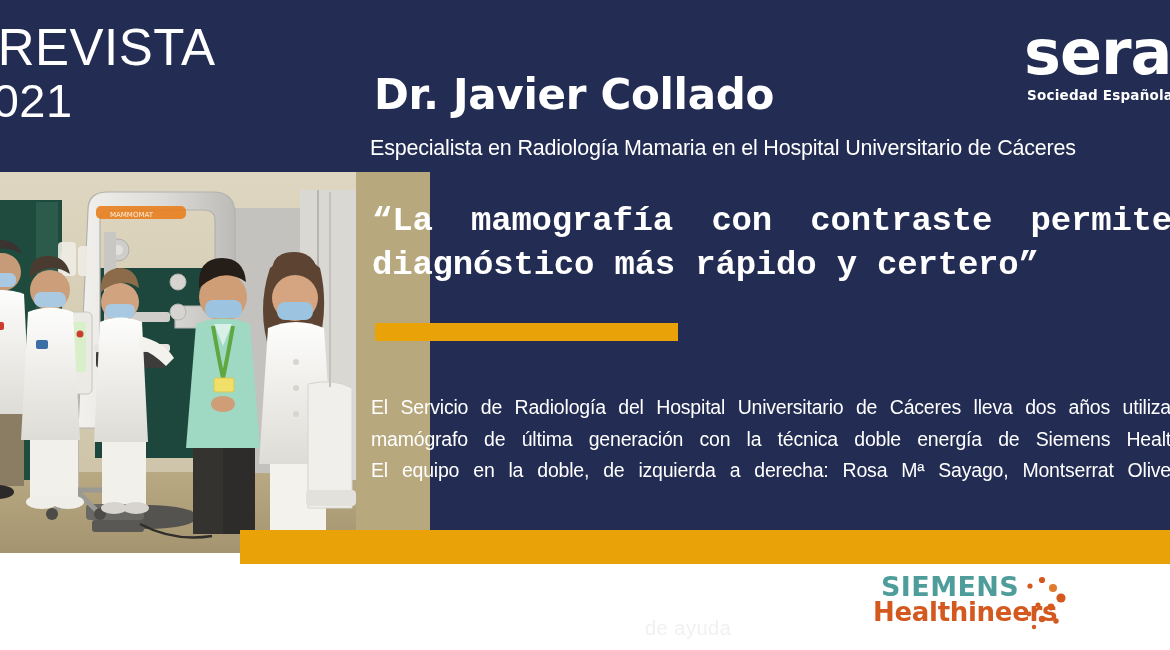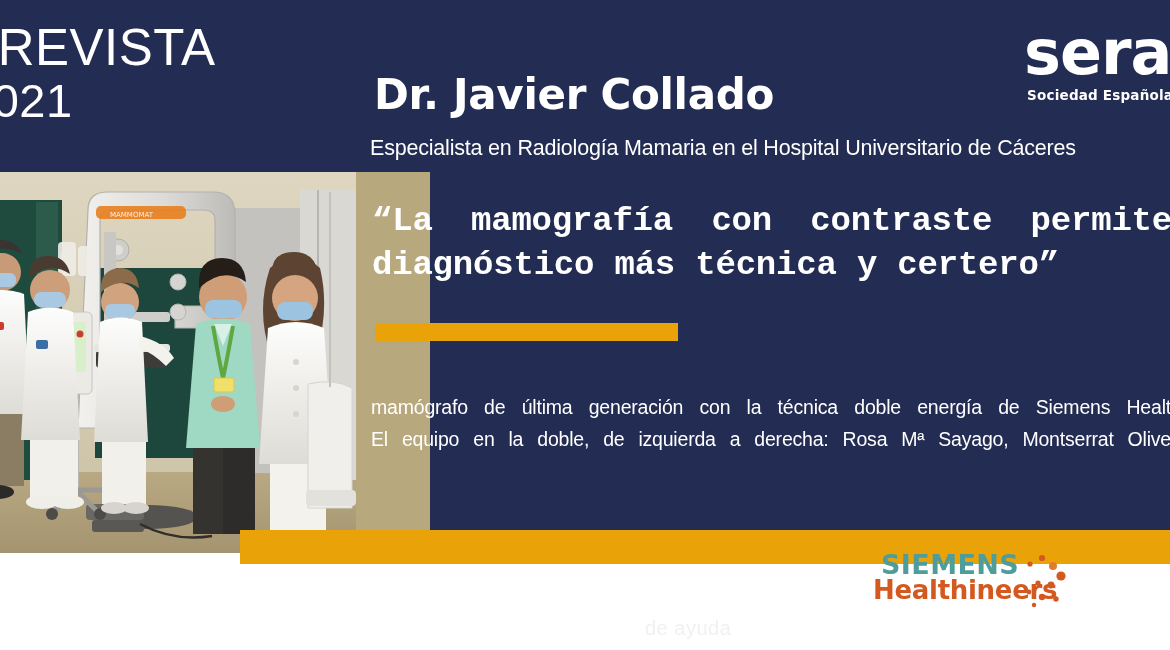--- a/index.html
+++ b/index.html
@@ -184,21 +184,21 @@
     font-weight: 700;
     color: #f39c12;
     letter-spacing: -0.2px;
     white-space: nowrap;
     font-family: "DejaVu Sans", sans-serif;
   }
 
   
   .sh-logo {
     position: absolute;
-    left: 873px; top: 549px;
+    left: 873px; top: 571px;
     width: 200px; height: 66px;
   }
   .sh-logo .sh-siemens {
     position: absolute;
     left: 8px; top: 0px;
     font-size: 27px;
     font-weight: 700;
     color: #4e9d9b;
     letter-spacing: 0.4px;
     font-family: "DejaVu Sans", sans-serif;
@@ -361,26 +361,27 @@
       <rect x="306" y="318" width="50" height="16" rx="4" fill="#e3e1dc"></rect>
       <line x1="330" y1="20" x2="330" y2="215" stroke="#c2c1bd" stroke-width="2"></line>
     </svg>
   </div>
 
   <div class="headline">Dr. Javier Collado</div>
   <div class="subhead">Especialista en Radiología Mamaria en el Hospital Universitario de Cáceres</div>
 
   <div class="quote">
     <span class="ql-just">“La mamografía con contraste permite</span>
-    <span class="ql">diagnóstico más técnica y certero”</span>
+    <span class="ql">diagnóstico más rápido y certero”</span>
   </div>
 
   <div class="accent-bar"></div>
 
   <div class="body-copy">
+    <span class="bl-just">El Servicio de Radiología del Hospital Universitario de Cáceres lleva dos años utiliza</span>
     <span class="bl-just">mamógrafo de última generación con la técnica doble energía de Siemens Healt</span>
     <span class="bl-just">El equipo en la doble, de izquierda a derecha: Rosa Mª Sayago, Montserrat Olive</span>
   </div>
 
   <div class="bottom-band"></div>
   <div class="yellow-bar"></div>
   <div class="ghost-text">de ayuda</div>
 
   <div class="sh-logo">
     <span class="sh-siemens">SIEMENS</span>

